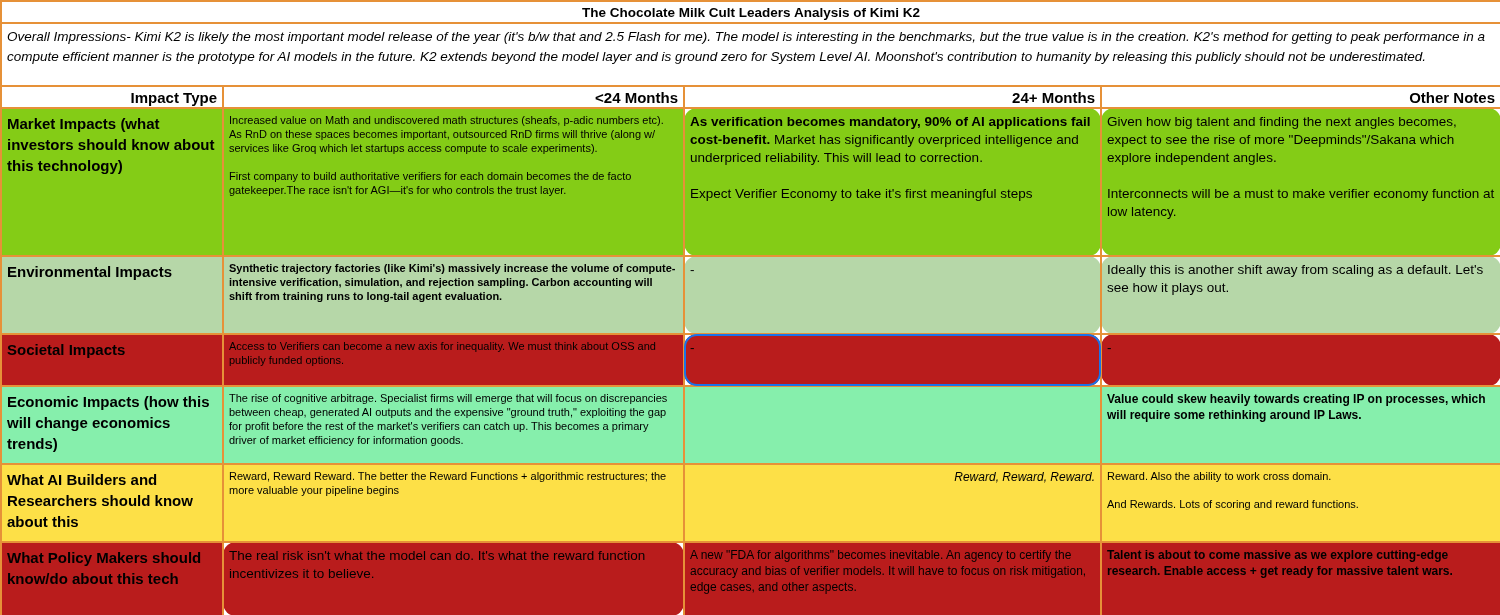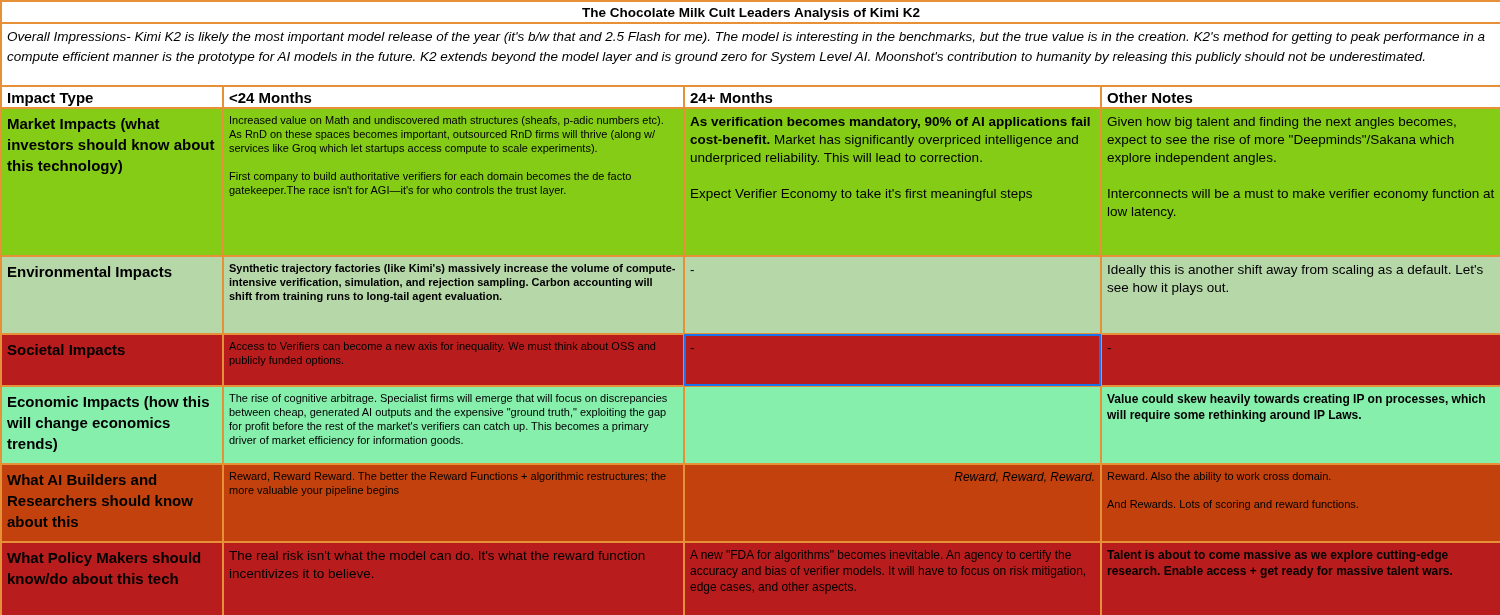--- a/index.html
+++ b/index.html
@@ -2,32 +2,32 @@
 <html><head>
 <meta charset="utf-8">
 <style>
   html, body { margin: 0; padding: 0; background: #ffffff; }
   body { font-family: "Liberation Sans", "DejaVu Sans", sans-serif; color: #000000; }
   .sheet { width: 1500px; height: 615px; overflow: hidden; }
   table { border-collapse: collapse; table-layout: fixed; width: 1500px; }
   td, th { border: 2px solid #e69138; vertical-align: top; padding: 1px 5px; overflow: hidden; box-sizing: border-box; }
   .title-cell { text-align: center; font-weight: bold; font-size: 13.5px; padding-top: 3px; }
   .overall-cell { font-style: italic; font-size: 13.5px; line-height: 20px; padding-top: 3px; }
-  th { font-size: 15px; font-weight: bold; text-align: left; background: #ffffff; padding-top: 2px; }
+  th { font-size: 15px; font-weight: bold; text-align: right; background: #ffffff; padding-top: 2px; }
   .impact-cell { font-size: 15px; font-weight: bold; line-height: 21px; padding-top: 4px; }
   .cell { white-space: pre-line; }
   .fs11 { font-size: 11px; line-height: 14px; padding-top: 4px; }
   .fs12 { font-size: 12px; line-height: 16px; padding-top: 4px; }
-  .fs13 { font-size: 13.5px; line-height: 18px; padding-top: 4px; }
+  .fs13 { font-size: 13.5px; line-height: 18px; padding-top: 4px; border-radius: 13px; }
   .b { font-weight: bold; }
   .i { font-style: italic; text-align: right; }
   tr.bg-yellow td { background: #84cc16; }
   tr.bg-green td { background: #b6d7a8; }
   tr.bg-gray td { background: #86efac; }
-  tr.bg-purple td { background: #c2410c; }
+  tr.bg-purple td { background: #fde047; }
   tr.bg-white td { background: #b91c1c; }
   td.selected { outline: 2px solid #1a73e8; outline-offset: -2px; }
 </style>
 </head>
 <body>
 
 <div class="sheet">
   <table>
     <colgroup>
       <col style="width:222px">

